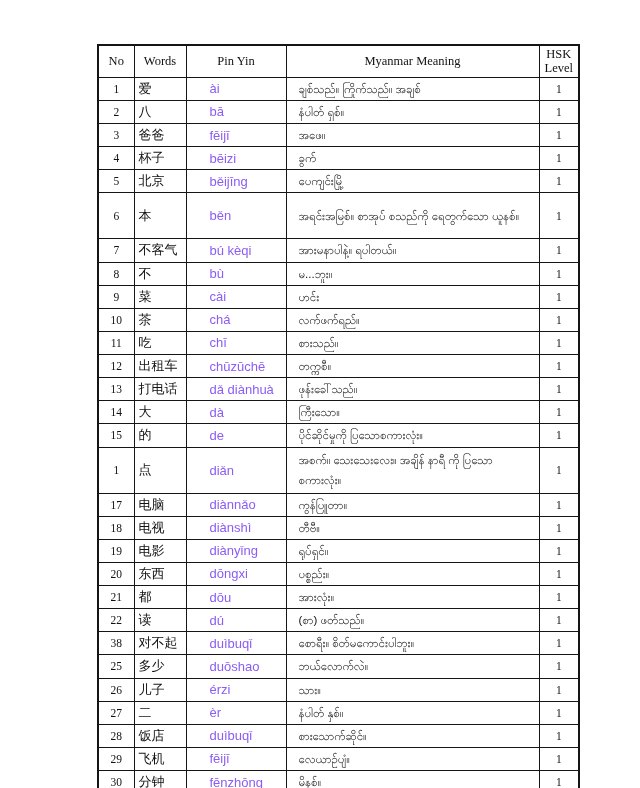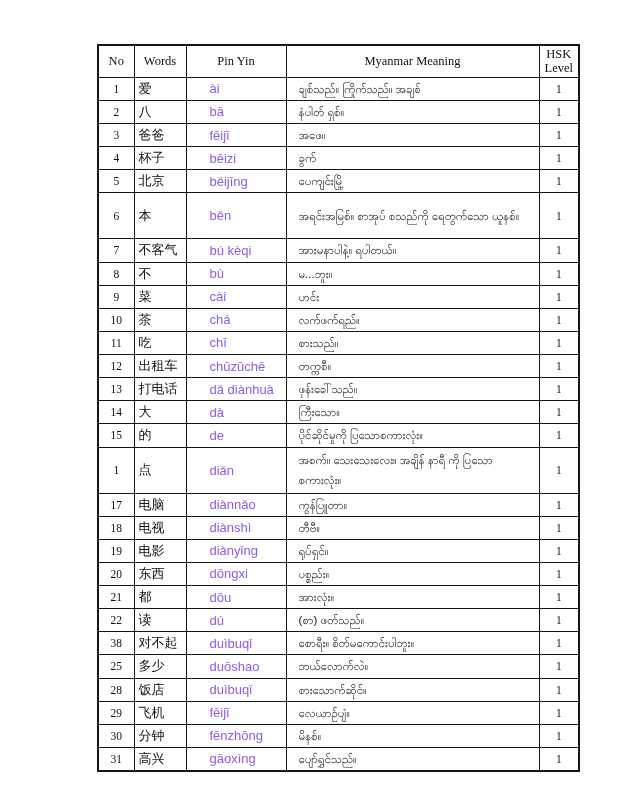--- a/index.html
+++ b/index.html
@@ -259,20 +259,34 @@
           <td class="c-hsk">1</td>
         </tr>
         <tr>
           <td class="c-no">25</td>
           <td class="c-word">多少</td>
           <td class="c-pinyin">duōshao</td>
           <td class="c-meaning">ဘယ်လောက်လဲ။</td>
           <td class="c-hsk">1</td>
         </tr>
         <tr>
+          <td class="c-no">26</td>
+          <td class="c-word">儿子</td>
+          <td class="c-pinyin">érzi</td>
+          <td class="c-meaning">သား။</td>
+          <td class="c-hsk">1</td>
+        </tr>
+        <tr>
+          <td class="c-no">27</td>
+          <td class="c-word">二</td>
+          <td class="c-pinyin">èr</td>
+          <td class="c-meaning">နံပါတ် နှစ်။</td>
+          <td class="c-hsk">1</td>
+        </tr>
+        <tr>
           <td class="c-no">28</td>
           <td class="c-word">饭店</td>
           <td class="c-pinyin">duìbuqǐ</td>
           <td class="c-meaning">စားသောက်ဆိုင်။</td>
           <td class="c-hsk">1</td>
         </tr>
         <tr>
           <td class="c-no">29</td>
           <td class="c-word">飞机</td>
           <td class="c-pinyin">fēijī</td>

